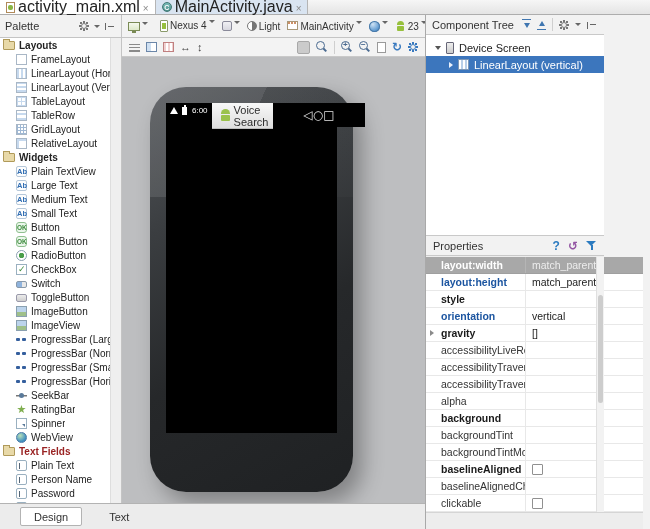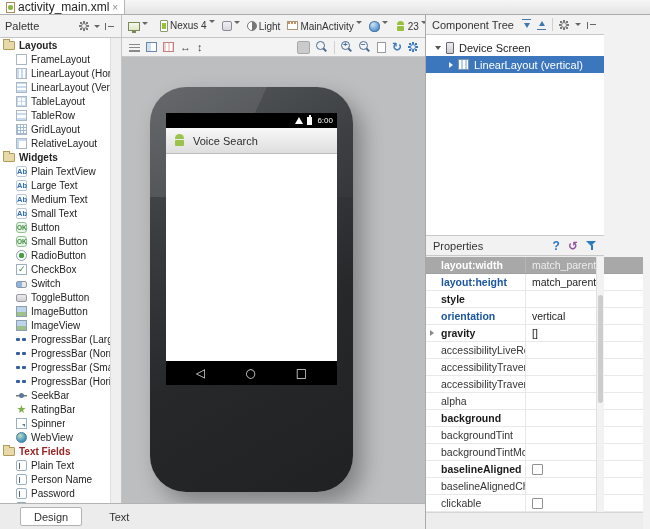--- a/index.html
+++ b/index.html
@@ -2,21 +2,21 @@
 <html><head>
 <meta charset="utf-8">
 <style>
 *{box-sizing:border-box;margin:0;padding:0}
 html,body{width:650px;height:529px;overflow:hidden}
 #app{position:relative;width:650px;height:529px;background:#f2f2f2;font-family:"Liberation Sans","DejaVu Sans",sans-serif;font-size:11px;color:#222;overflow:hidden}
 .abs{position:absolute}
 
 
 #tabbar{left:0;top:0;width:650px;height:15px;background:linear-gradient(#f6f6f6,#e4e4e4);border-bottom:1px solid #adadad;display:flex}
-.tab{display:flex;align-items:center;gap:3px;padding:0 6px;font-size:12px;height:14px;border-right:1px solid #b5b5b5;cursor:default}
+.tab{display:flex;align-items:center;gap:3px;padding:0 6px;font-size:16px;height:14px;border-right:1px solid #b5b5b5;cursor:default}
 .tab.active{background:#fff}
 .tab.inactive{background:#d9e4f1}
 .tab-close::before{content:"\00d7";color:#8a8a8a;font-size:10px;line-height:10px}
 .ficon-xml{width:9px;height:11px;background:#fff;border:1px solid #b08a5a;position:relative}
 .ficon-xml::after{content:"";position:absolute;left:1px;top:2px;width:5px;height:5px;background:#8bb543;border-radius:2px}
 .ficon-class{width:10px;height:10px;border-radius:50%;background:linear-gradient(#79bcb8,#4f8f8c);border:1px solid #417874;position:relative}
 .ficon-class::before{content:"C";position:absolute;left:0;top:0;width:8px;height:8px;color:#fff;font-size:7px;font-weight:bold;line-height:9px;text-align:center}
 
 
 #palette-header{left:0;top:15px;width:122px;height:23px;background:#f2f2f2;border-bottom:1px solid #c4c4c4;border-right:1px solid #c4c4c4;display:flex;align-items:center;padding:0 5px;gap:12px}
@@ -96,21 +96,21 @@
 .mag::after{content:"";position:absolute;left:7.5px;top:7.5px;width:4px;height:1.5px;background:#4a6a90;transform:rotate(45deg)}
 .mag span{position:absolute;left:2px;top:-1px;font-size:8px;font-weight:bold;color:#4a6a90}
 .ic-page{width:9px;height:11px;border:1px solid #9a9a9a;background:#fff}
 .ic-refresh{color:#3a7abf;font-weight:bold;font-size:12px;font-family:"DejaVu Sans",sans-serif}
 .grp2{margin-left:auto;display:flex;align-items:center;gap:6px}
 
 
 #canvas{left:122px;top:57px;width:303px;height:446px;background:#bdbec0;overflow:hidden}
 #phone{position:absolute;left:28px;top:30px;width:203px;height:405px;border-radius:36px;background:linear-gradient(150deg,#55585c 0%,#3b3e41 28%,#26282a 60%,#1f2123 100%);box-shadow:9px 11px 22px rgba(0,0,0,.32)}
 #phone::before{content:"";position:absolute;left:0;top:0;right:0;height:110px;border-radius:36px 36px 0 0;background:linear-gradient(115deg,rgba(255,255,255,.10) 0 46%,rgba(255,255,255,.02) 46%);pointer-events:none}
-#screen{position:absolute;left:16px;top:26px;width:171px;height:272px;background:#000;display:flex;flex-direction:column}
+#screen{position:absolute;left:16px;top:16px;width:171px;height:330px;background:#000;display:flex;flex-direction:row}
 #statusbar{height:15px;background:#000;display:flex;align-items:center;justify-content:flex-end;gap:3px;padding:0 4px}
 .wifi{width:0;height:0;border-left:4px solid transparent;border-right:4px solid transparent;border-bottom:7px solid #fff}
 .battery{width:5px;height:8px;background:#fff;position:relative;margin-left:1px}
 .battery::before{content:"";position:absolute;left:1.5px;top:-2px;width:2px;height:2px;background:#fff}
 #stime{color:#fff;font-size:8px;margin-left:2px}
 #appbar{height:26px;background:linear-gradient(#f8f8f8,#dedede);border-bottom:1px solid #bdbdbd;display:flex;align-items:center;padding-left:7px;gap:7px}
 .robot{position:relative;width:13px;height:13px}
 .robot::before{content:"";position:absolute;left:2px;top:0;width:9px;height:5px;background:#9bc24c;border-radius:4.5px 4.5px 0 0}
 .robot::after{content:"";position:absolute;left:2px;top:6px;width:9px;height:6px;background:#9bc24c;border-radius:1px}
 #apptitle{font-size:11px;color:#2d2d2d}
@@ -167,20 +167,25 @@
 <body>
 
 <div id="app">
 
   <div id="tabbar" class="abs">
     <div class="tab active">
       <span class="ficon-xml"></span>
       <span>activity_main.xml</span>
       <span class="tab-close"></span>
     </div>
+    <div class="tab inactive">
+      <span class="ficon-class"></span>
+      <span>MainActivity.java</span>
+      <span class="tab-close"></span>
+    </div>
   </div>
 
   <div id="palette-header" class="abs">
     <span id="palette-title">Palette</span>
     <span class="ph-right">
       <span class="gear"></span>
       <span class="caret"></span>
       <span class="dock-icon"></span>
     </span>
   </div>

